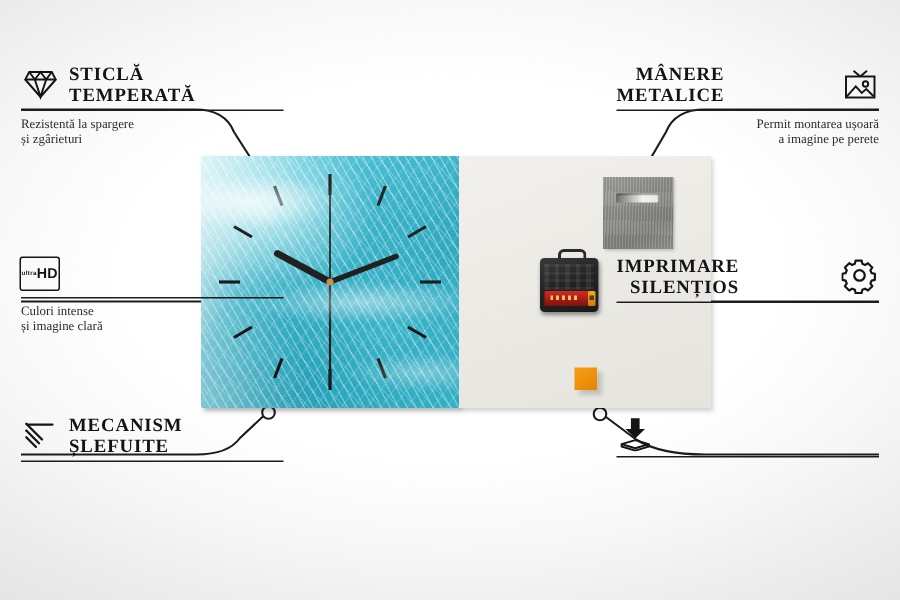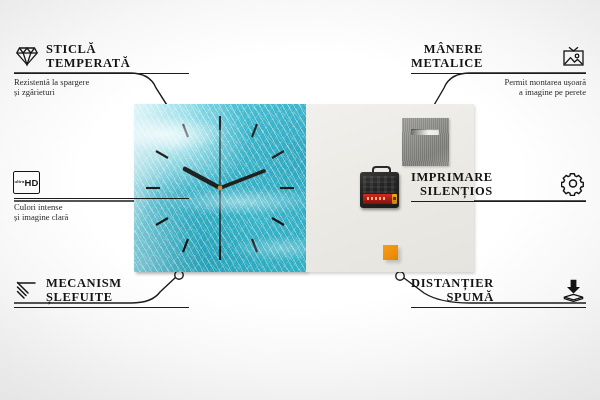--- a/index.html
+++ b/index.html
@@ -446,22 +446,20 @@
           <path d="M10.4 2.4 h4.2 l.5 2.3 1.9 .8 2-1.3 3 3 -1.3 2 .8 1.9 2.3 .5 v4.2 l-2.3 .5 -.8 1.9 1.3 2 -3 3 -2-1.3 -1.9 .8 -.5 2.3 h-4.2 l-.5-2.3 -1.9-.8 -2 1.3 -3-3 1.3-2 -.8-1.9 -2.3-.5 v-4.2 l2.3-.5 .8-1.9 -1.3-2 3-3 2 1.3 1.9-.8 z" transform="translate(-.6,-.6) scale(.96)"></path>
           <circle cx="12" cy="11.6" r="3.5"></circle>
         </svg>
       </span>
     </div>
     <div class="feat-rule"></div>
   </div>
 
   <div class="feature right" id="feat-spacer">
     <div class="feat-head">
-      <span class="feat-title">DISTANȚIER
-SPUMĂ</span>
       <span class="feat-icon">
         <svg width="25" height="24" viewBox="0 0 25 24" fill="none" stroke="#141414" stroke-width="1.3" stroke-linejoin="round">
           <path d="M9.6 1.8 h5.8 v7.2 h3.6 L12.5 15.4 L6 9 h3.6 z" fill="#141414" stroke="none"></path>
           <path d="M12.5 16.4 L3.4 19.1 L12.5 21.8 L21.6 19.1 Z"></path>
           <path d="M3.4 19.1 v1.6 L12.5 23.4 L21.6 20.7 v-1.6"></path>
         </svg>
       </span>
     </div>
     <div class="feat-rule"></div>
   </div>

